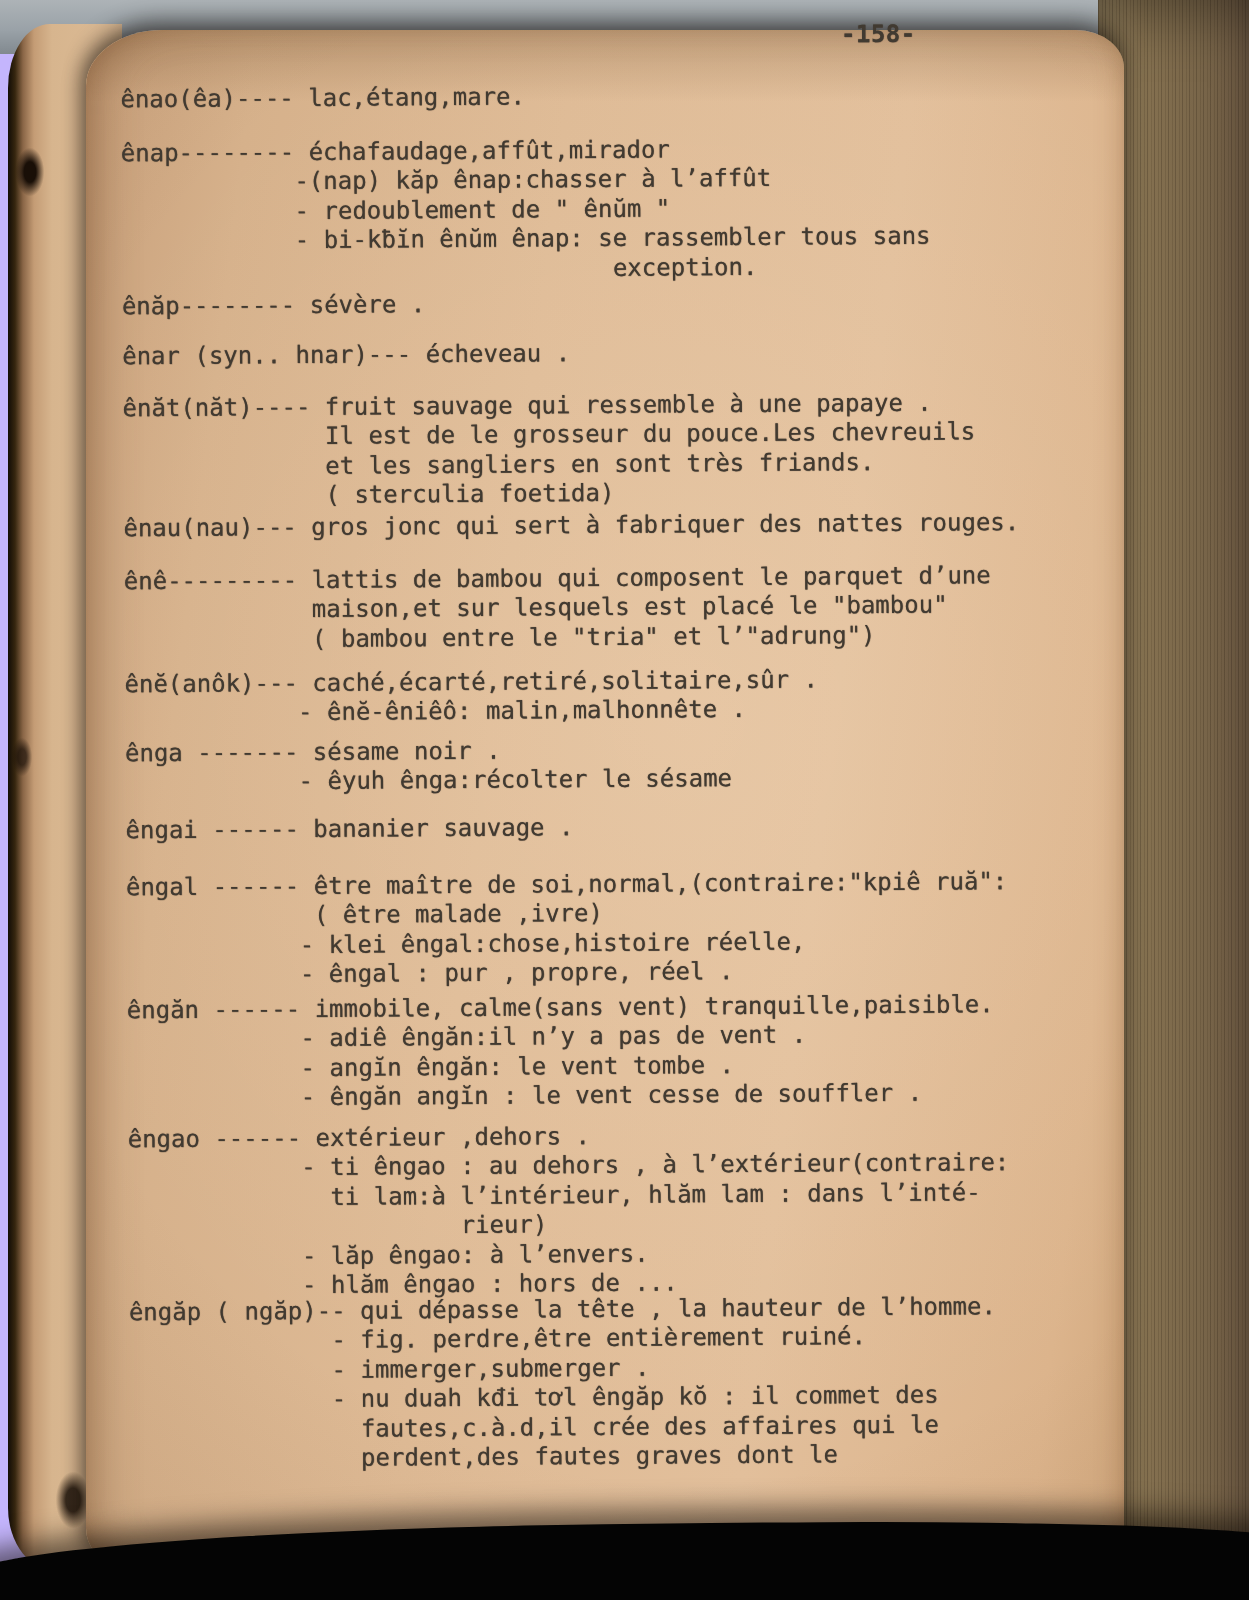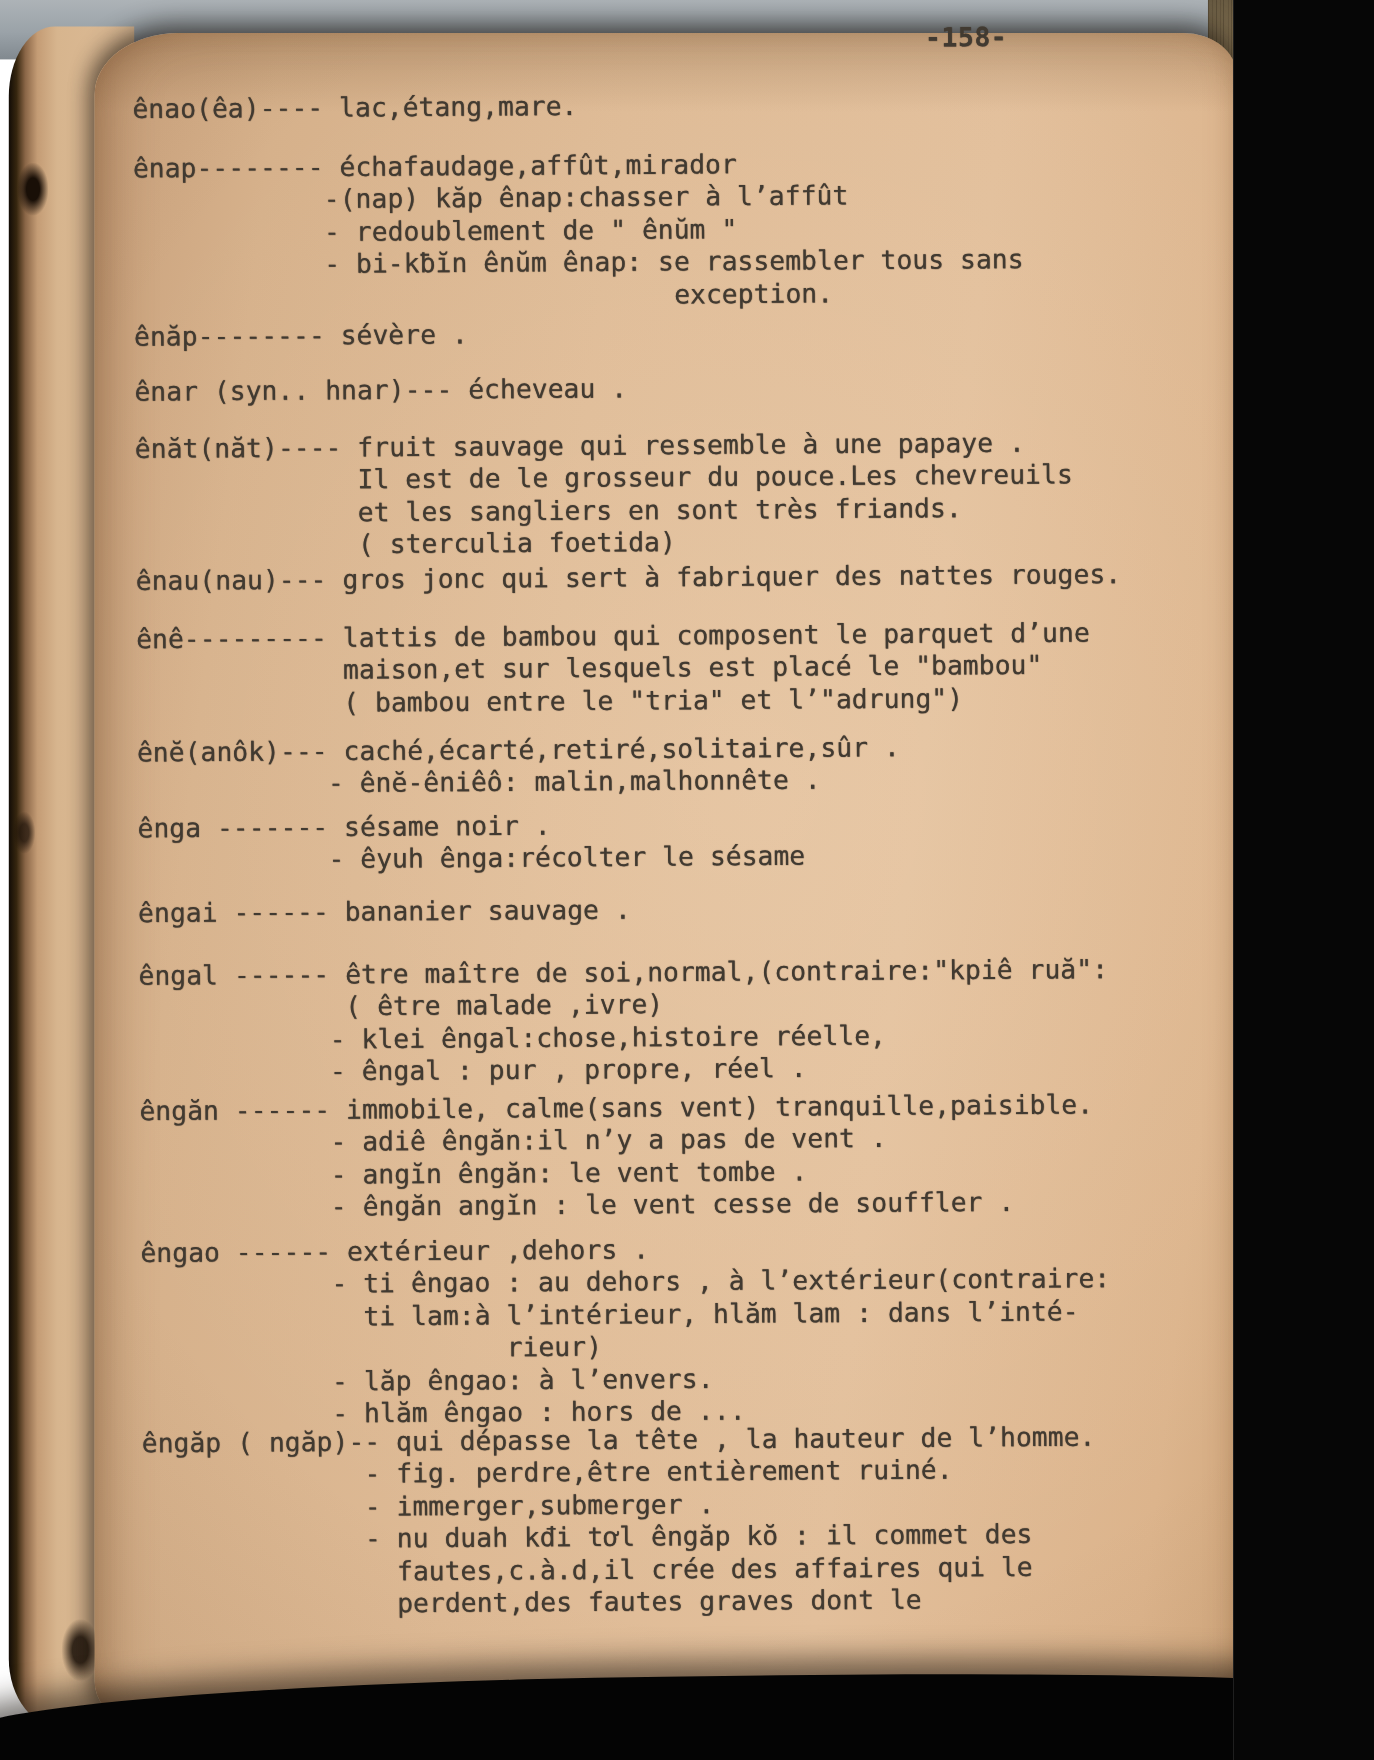--- a/index.html
+++ b/index.html
@@ -1,20 +1,20 @@
 <!DOCTYPE html>
 <html><head>
 <meta charset="utf-8">
 <style>
   html,body{margin:0;padding:0;}
   body{
     width:1249px;height:1600px;overflow:hidden;background:#060606;
     font-family:"DejaVu Sans Mono","Liberation Mono",monospace;
   }
-  .scene{position:relative;width:1121px;height:1600px;background:#ffffff;overflow:hidden;}
+  .scene{position:relative;width:1249px;height:1600px;background:#c4b5fd;overflow:hidden;}
 
   
   .table-top{
     position:absolute;top:0;left:0;width:1249px;height:54px;
     background:linear-gradient(180deg,#adb3b7 0%,#9aa2a8 55%,#81898f 100%);
   }
 
   
   .fore-edge{
     position:absolute;top:0;left:1098px;width:151px;height:1586px;

